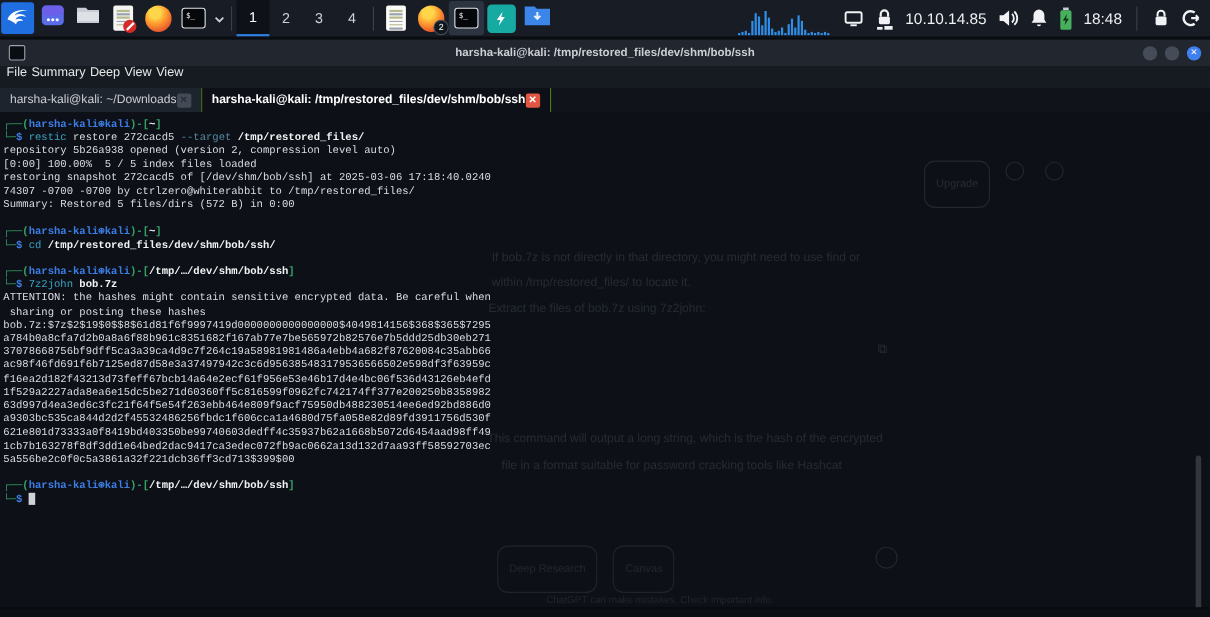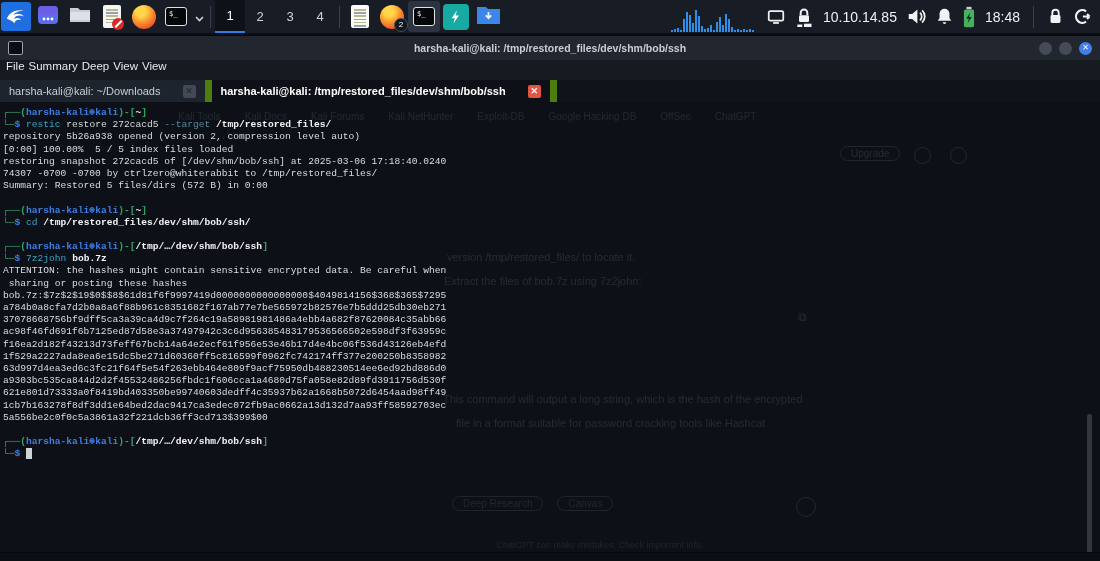--- a/index.html
+++ b/index.html
@@ -50,22 +50,22 @@
   .title-text{position:absolute;left:0;right:0;text-align:center;font-size:10.5px;font-weight:bold;
               color:#cbced3;pointer-events:none}
   .winctl{margin-left:auto;display:flex;gap:7px;z-index:2}
   .ctl{width:13px;height:13px;border-radius:50%;background:#464c57;cursor:pointer;display:flex;
        align-items:center;justify-content:center;color:#fff;font-size:8px;line-height:1}
   .ctl.close{background:#3f7ff0}
   .menubar{height:20px;background:#161a21;display:flex;gap:4px;
            padding:0 6px;font-size:11.5px;color:#e6e8ea}
   .menubar span{cursor:pointer}
   .tabbar{height:22px;background:#10141a;display:flex;align-items:stretch;position:relative}
-  .tab{display:flex;align-items:center;gap:22px;padding:0 9px;font-size:11px;cursor:pointer;
-       border-right:7px solid #4d7c0f}
+  .tab{display:flex;align-items:center;gap:0;padding:0 9px;font-size:11px;cursor:pointer;
+       border-right:1px solid #4d7c0f}
   .tab.inactive{background:#1e242d;color:#c9cdd3}
   .tab.active{background:#0d1117;color:#fff;font-weight:bold}
   .tclose{width:13px;height:13px;border-radius:2px;display:flex;align-items:center;justify-content:center;
           font-size:9px;line-height:1;cursor:pointer}
   .tclose.gray{background:#434a55;color:#20252c}
   .tclose.red{background:#e05643;color:#fff}
 
   .content{position:relative;height:450px;background:#0d1117;overflow:hidden}
 
   .term{position:absolute;left:3px;top:5px;z-index:2;
@@ -76,21 +76,21 @@
   .s-c{color:#3aa3c2}
   .s-o{color:#55899e}
   .s-w{color:#f2f3f5;font-weight:bold}
   .s-d{color:#d9dde1}
   .s-cur{background:#cfd3d8;color:#0d1117}
 
   
   .ghostlayer{position:absolute;inset:0;z-index:1;pointer-events:none}
   .ghost{position:absolute;color:#cdd6e4;opacity:.12;font-size:11px;white-space:nowrap}
   .gbookmarks{top:9px;left:178px;display:flex;gap:24px;font-size:10px;opacity:.11}
-  .gpill{border:1px solid rgba(205,214,228,.9);border-radius:10px;padding:1px 10px;font-size:10px}
+  .gpill{border:1px solid rgba(205,214,228,.9);border-radius:10px;padding:15px 10px;font-size:10px}
   .gcircle{width:15px;height:15px;border-radius:50%;border:1px solid rgba(205,214,228,.9)}
   .gcomposer{top:394px;left:452px;display:flex;gap:14px;opacity:.10}
   .gfooter{top:438px;left:430px;width:340px;text-align:center;font-size:9px;opacity:.09}
   .gscroll{position:absolute;left:1087px;top:312px;width:5px;height:140px;border-radius:3px;
            background:rgba(255,255,255,.16);opacity:1}
 </style>
 </head>
 <body>
 
 <div class="panel">
@@ -301,34 +301,25 @@
     </div>
     <div class="tab active">
       <span>harsha-kali@kali: /tmp/restored_files/dev/shm/bob/ssh</span>
       <span class="tclose red">✕</span>
     </div>
   </div>
 
   <div class="content">
 
     <div class="ghostlayer">
-      <div class="ghost gbookmarks">
-          <span>Kali Tools</span>
-          <span>Kali Docs</span>
-          <span>Kali Forums</span>
-          <span>Kali NetHunter</span>
-          <span>Exploit-DB</span>
-          <span>Google Hacking DB</span>
-          <span>OffSec</span>
-          <span>ChatGPT</span>
-        </div>
       <div class="ghost gpill" style="top:44px;left:840px">Upgrade</div>
       <div class="ghost gcircle" style="top:45px;left:914px"></div>
       <div class="ghost gcircle" style="top:45px;left:950px"></div>
-      <div class="ghost" style="top:149px;left:447px">version /tmp/restored_files/ to locate it.</div>
+      <div class="ghost" style="top:126px;left:447px">If bob.7z is not directly in that directory, you might need to use find or</div>
+      <div class="ghost" style="top:149px;left:447px">within /tmp/restored_files/ to locate it.</div>
       <div class="ghost" style="top:173px;left:444px">Extract the files of bob.7z using 7z2john:</div>
       <div class="ghost" style="top:208px;left:798px;font-size:12px">⧉</div>
       <div class="ghost" style="top:315px;left:456px">file in a format suitable for password cracking tools like Hashcat</div>
       <div class="ghost" style="top:291px;left:443px">This command will output a long string, which is the hash of the encrypted</div>
       <div class="ghost gcomposer">
         <span class="gpill">Deep Research</span>
         <span class="gpill">Canvas</span>
       </div>
       <div class="ghost gcircle" style="top:395px;left:796px;width:18px;height:18px"></div>
       <div class="ghost gfooter">ChatGPT can make mistakes. Check important info.</div>

